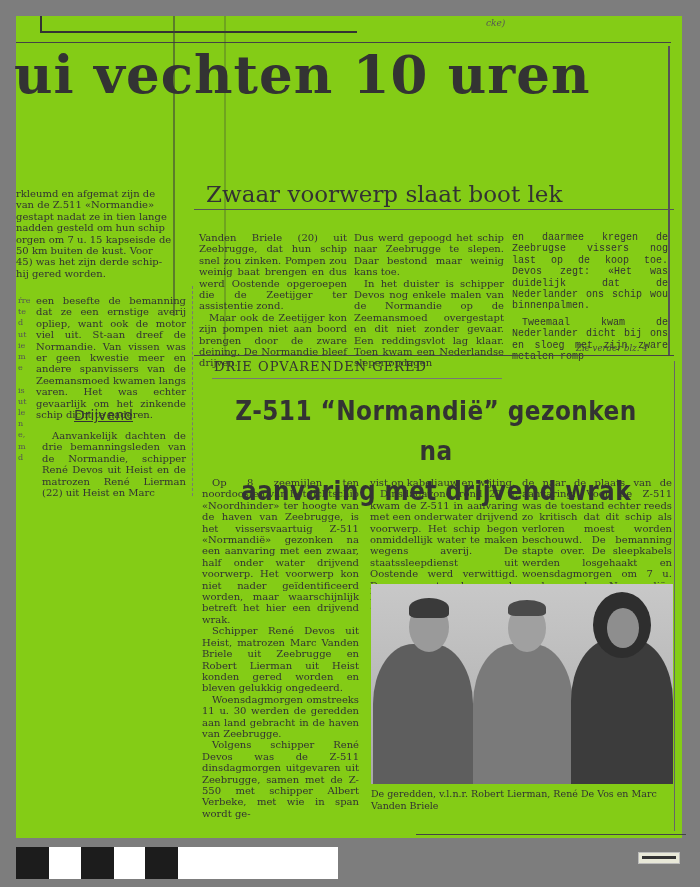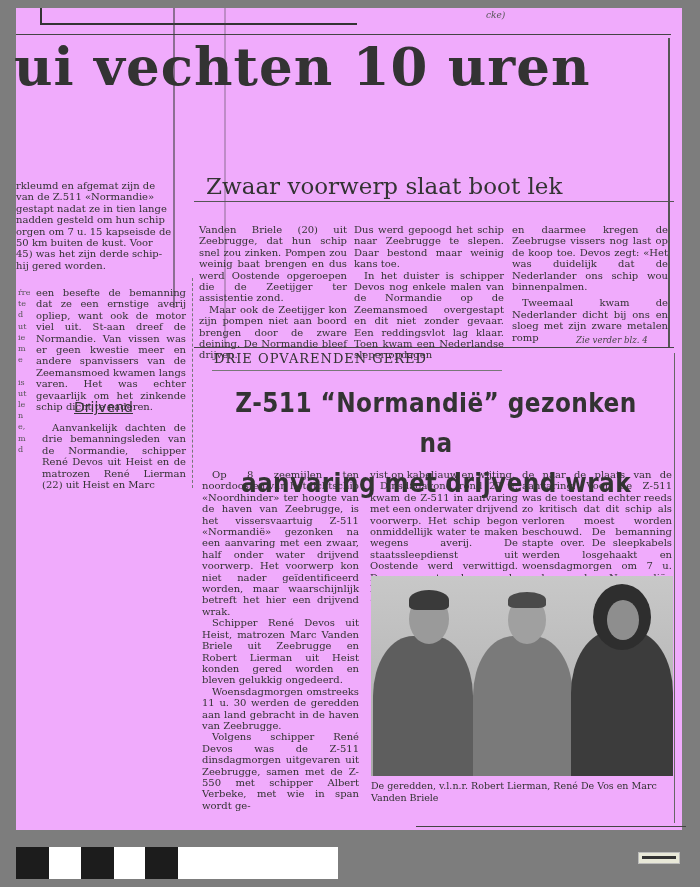--- a/index.html
+++ b/index.html
@@ -1,22 +1,22 @@
 <!DOCTYPE html>
 <html><head>
   <meta charset="utf-8">
   <style>
     html, body { margin: 0; padding: 0; }
     body {
       width: 700px; height: 887px; background: #7d7d7d; position: relative; overflow: hidden;
       font-family: "DejaVu Serif", serif; color: #2b2b2b;
     }
     .sheet {
-      position: absolute; left: 16px; top: 8px; width: 666px; height: 822px;
-      background: #f0abfc;
+      position: absolute; left: 16px; top: 16px; width: 666px; height: 822px;
+      background: #84cc16;
     }
     .abs { position: absolute; }
     .topbox {
       left: 24px; top: 0; width: 315px; height: 15px;
       border-left: 2px solid #333; border-bottom: 2px solid #333;
     }
     .toprule { left: 0; top: 26px; width: 655px; height: 0; border-top: 1.5px solid #444; }
     .crease { width: 2px; background: rgba(60,60,60,0.55); }
     .cke { left: 470px; top: 2px; font-size: 9px; font-style: italic; color: #555; }
     .headline {
@@ -39,21 +39,21 @@
     .leftcol1 { left: 0; top: 172px; width: 176px; }
     .leftcol2 { left: 20px; top: 279px; width: 150px; }
     .leftedge { left: 2px; top: 279px; width: 12px; font-size: 8px; line-height: 11.2px; color: #555; }
     .drijvend {
       left: 58px; top: 391px; font-family: "DejaVu Sans", sans-serif; font-size: 14px; color: #333; text-decoration: underline;
     }
     .leftcol3 { left: 26px; top: 414px; width: 144px; }
     .tornedge { left: 168px; top: 270px; width: 8px; height: 210px; border-right: 1.5px dashed #777; }
     .c1 { left: 183px; top: 216px; width: 148px; }
     .c2 { left: 338px; top: 216px; width: 150px; }
-    .c3 { left: 496px; top: 216px; width: 156px; }
+    .c3 { left: 496px; top: 216px; width: 156px; font-family: Liberation Mono, monospace; }
     .zie { left: 560px; top: 327px; font-size: 8.6px; font-style: italic; color: #444; }
     .blockbottom { left: 178px; top: 339px; width: 480px; border-top: 1.5px solid #444; }
     .rightedge { left: 652px; top: 30px; width: 0; height: 310px; border-left: 2px solid #555; }
     .kicker {
       left: 198px; top: 343px; font-size: 13px; letter-spacing: 1px; color: #333; white-space: nowrap;
     }
     .kickrule { left: 196px; top: 362px; width: 290px; border-top: 1px solid #777; }
     .bighead {
       left: 180px; top: 375px; width: 480px; text-align: center;
       font-family: "DejaVu Sans", sans-serif; font-weight: bold; font-size: 27px; line-height: 40px;

